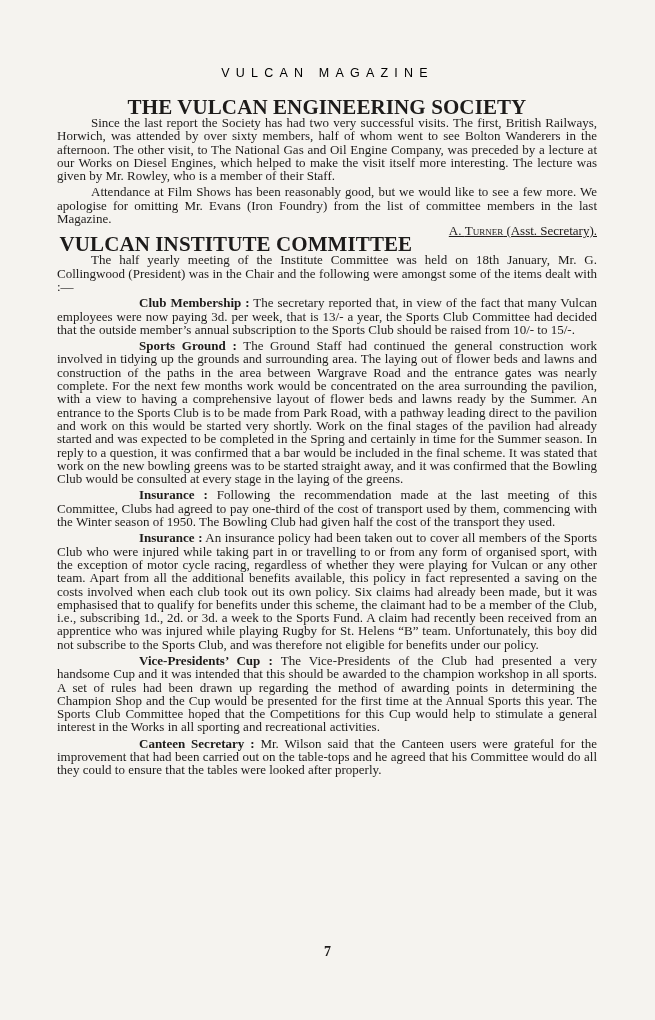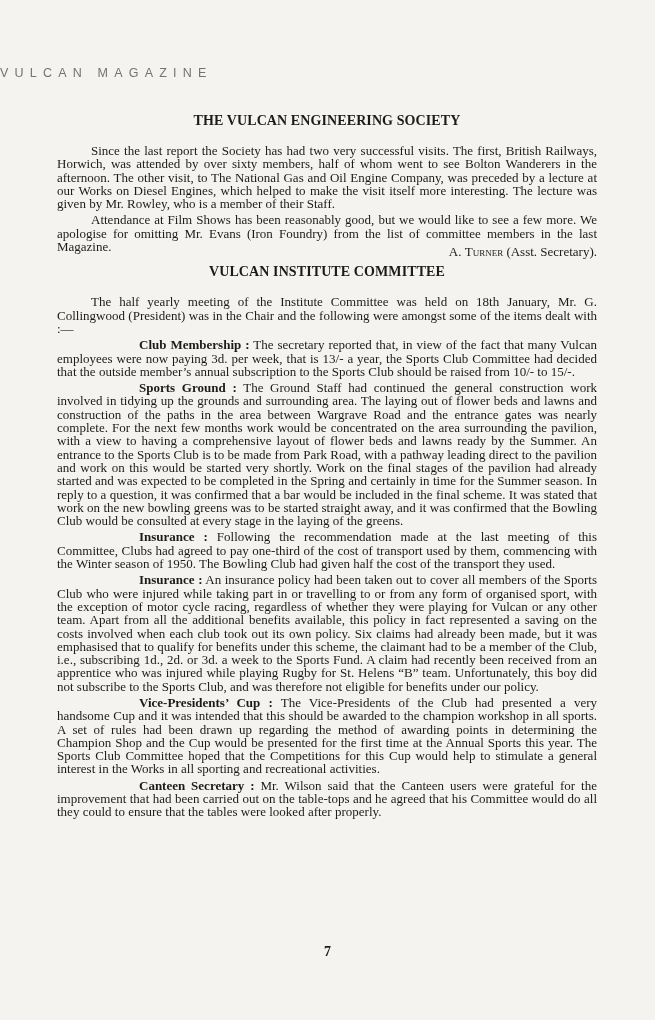--- a/index.html
+++ b/index.html
@@ -5,36 +5,36 @@
   html, body { margin: 0; padding: 0; }
   body {
     width: 655px; height: 1020px; overflow: hidden;
     background: #f5f3ef;
     font-family: "Liberation Serif", "DejaVu Serif", serif;
     color: #1d1b1a;
   }
   .page { position: relative; width: 655px; height: 1020px; }
   .running-head {
     position: absolute; top: 66px; left: 0; width: 655px;
-    text-align: left; font-family: "Liberation Sans", sans-serif;
-    font-size: 12.5px; letter-spacing: 6.2px; color: #737373;
+    text-align: center; font-family: "Liberation Sans", sans-serif;
+    font-size: 12.5px; letter-spacing: 6.2px; color: #000000;
   }
   .content { position: absolute; top: 98px; left: 57px; width: 540px; }
   h1, h2 {
-    margin: 14px; text-align: center; font-weight: bold;
-    font-size: 14px; line-height: 18px; letter-spacing: 0.1px;
+    margin: 0; text-align: center; font-weight: bold;
+    font-size: 21px; line-height: 18px; letter-spacing: 0.1px;
   }
   h2 { margin-top: 10px; text-align: center; }
   p {
     margin: 0; font-size: 13px; line-height: 13.3px;
     text-align: justify; text-indent: 34px;
   }
   p + p { margin-top: 3px; }
   .lead { font-weight: bold; margin-left: 48px; }
-  .sig { float: right; margin-top: 5px; }
+  .sig { float: right; margin-top: 12px; text-decoration: underline; }
   .sc { font-variant: small-caps; }
   .pageno {
     position: absolute; top: 944px; left: 0; width: 655px;
     text-align: center; font-weight: bold; font-size: 14px;
   }
 </style>
 </head>
 <body>
 
 <div class="page">

